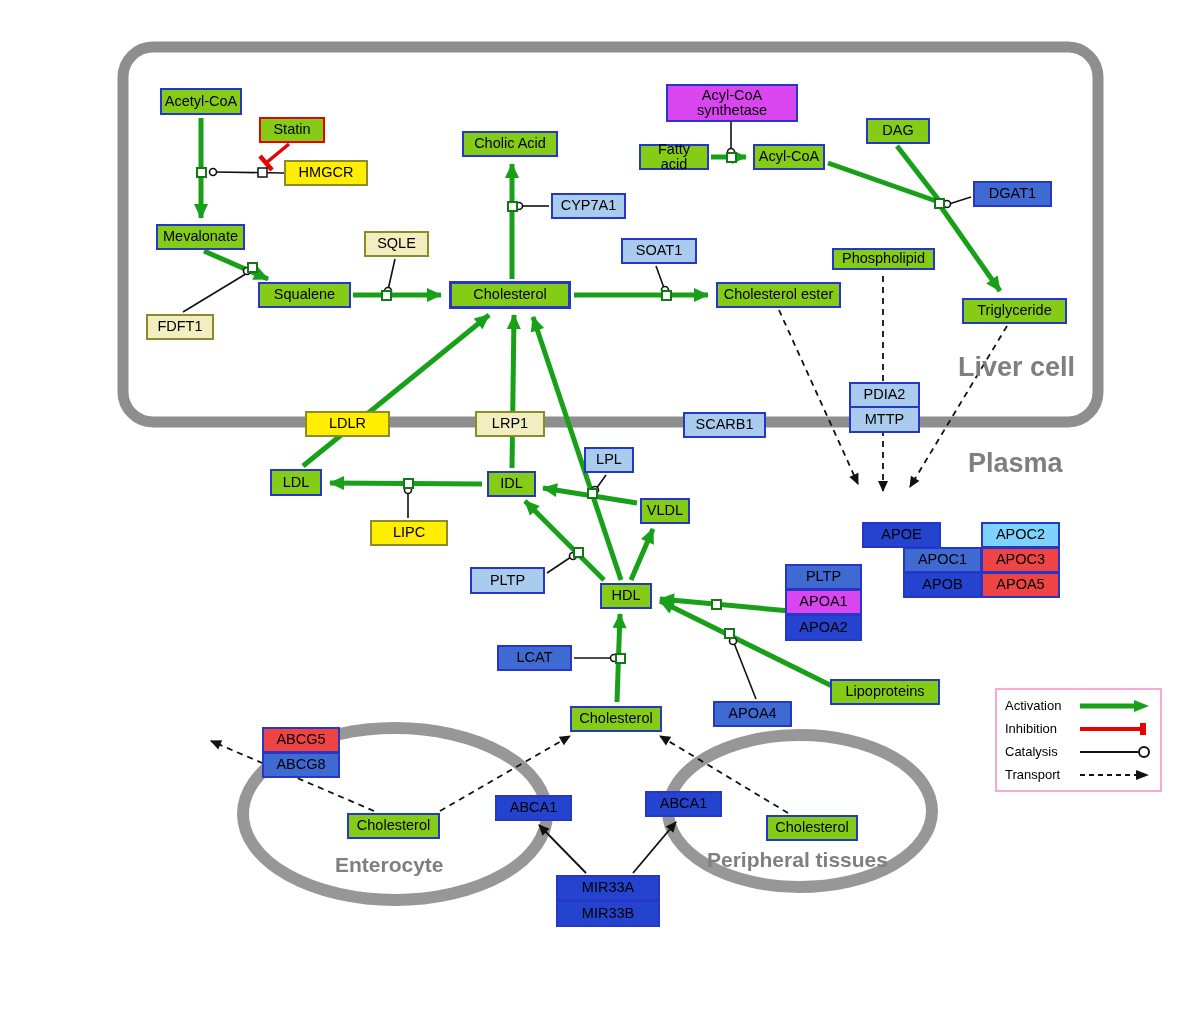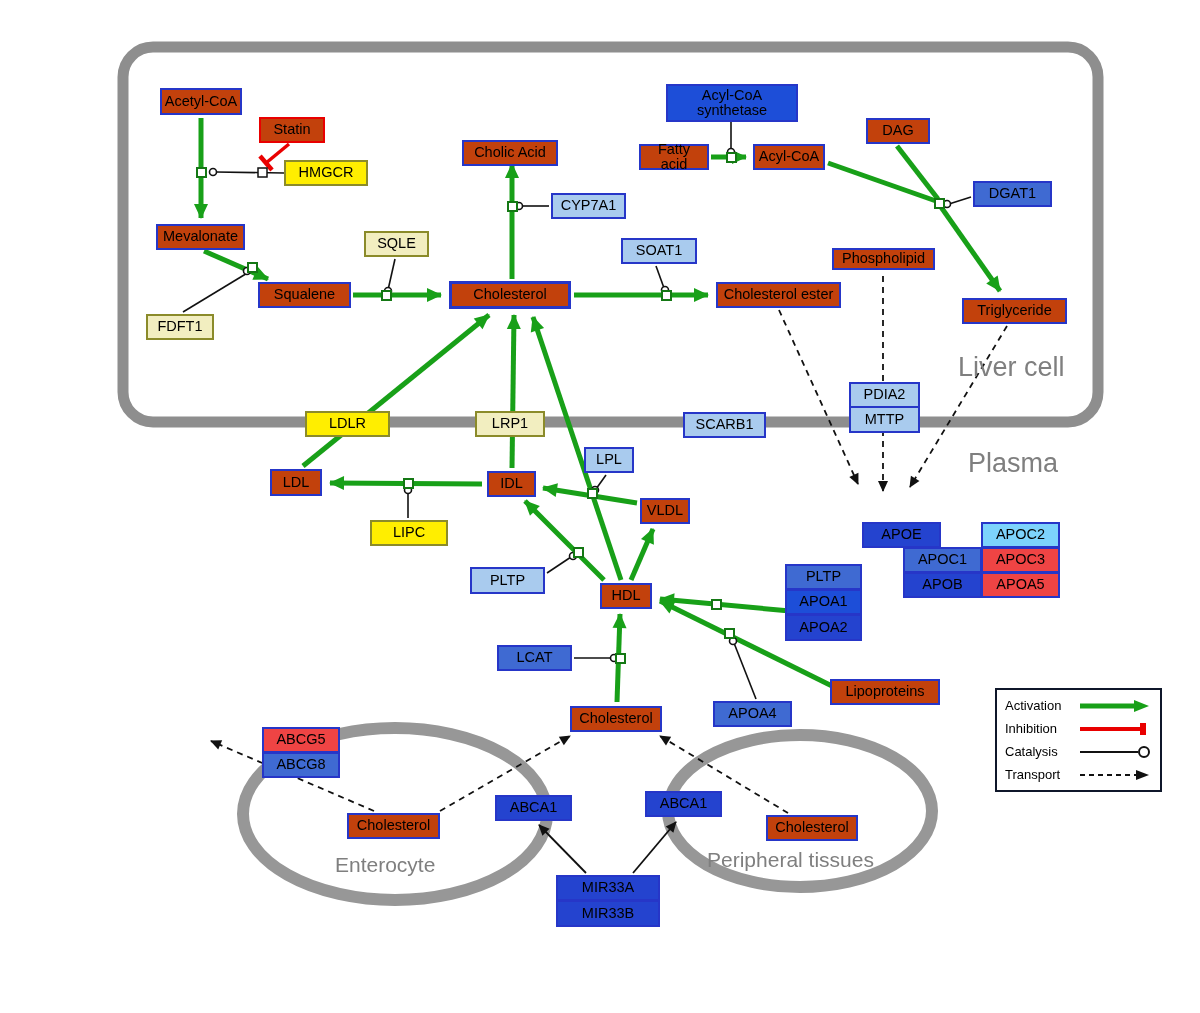--- a/index.html
+++ b/index.html
@@ -1,33 +1,33 @@
 <!DOCTYPE html>
 <html><head>
 <meta charset="utf-8">
 <style>
   html,body{margin:0;padding:0;background:#fff}
   #stage{position:relative;width:1200px;height:1013px;background:#fff;
          font-family:"Liberation Sans",sans-serif;overflow:hidden}
   svg.layer{position:absolute;left:0;top:0}
   .node{position:absolute;box-sizing:border-box;display:flex;align-items:center;justify-content:center;
-        text-align:center;font-size:14.5px;color:#000;background:#c2410c;border:2px solid #2636c8;
+        text-align:center;font-size:14.5px;color:#000;background:#84cc16;border:2px solid #2636c8;
         line-height:1.05;padding:1px 2px;white-space:normal}
   .thick{border-width:3px}
   .bl{background:#a9cbee}
   .b1{background:#7dd3fc}
-  .b2{background:#1d4ed8}
+  .b2{background:#d946ef}
   .b3{background:#3f6ad2}
   .b4{background:#ef4444}
   .b5{background:#2443cf}
   .yellow{background:#ffee00;border-color:#8b8b2a}
   .pyellow{background:#f2eec0;border-color:#8b8b2a}
   .red-border{border-color:#e90000}
-  .region-label{position:absolute;font-weight:normal;color:#7f7f7f;white-space:nowrap}
-  .legend{position:absolute;left:995px;top:688px;width:167px;height:104px;border:2px solid #0f172a;
+  .region-label{position:absolute;font-weight:bold;color:#7f7f7f;white-space:nowrap}
+  .legend{position:absolute;left:995px;top:688px;width:167px;height:104px;border:2px solid #f9a8d4;
           background:#fff;display:flex;flex-direction:column;justify-content:space-around;
           padding:4px 8px;box-sizing:border-box}
   .lrow{display:flex;align-items:center;justify-content:space-between;font-size:13px;color:#000}
 </style>
 </head>
 <body>
 
 <div id="stage">
 
   <svg class="layer" width="1200" height="1013">
@@ -144,21 +144,21 @@
   <div class="region-label" style="left:707px;top:848px;font-size:21px">Peripheral tissues</div>
 
   <div class="node" style="left:160px;top:88px;width:82px;height:27px">Acetyl-CoA</div>
   <div class="node red-border" style="left:259px;top:117px;width:66px;height:26px">Statin</div>
   <div class="node yellow" style="left:284px;top:160px;width:84px;height:26px">HMGCR</div>
   <div class="node" style="left:156px;top:224px;width:89px;height:26px">Mevalonate</div>
   <div class="node pyellow" style="left:146px;top:314px;width:68px;height:26px">FDFT1</div>
   <div class="node" style="left:258px;top:282px;width:93px;height:26px">Squalene</div>
   <div class="node pyellow" style="left:364px;top:231px;width:65px;height:26px">SQLE</div>
   <div class="node thick" style="left:449px;top:281px;width:122px;height:28px">Cholesterol</div>
-  <div class="node" style="left:462px;top:140px;width:96px;height:26px">Cholic Acid</div>
+  <div class="node" style="left:462px;top:131px;width:96px;height:26px">Cholic Acid</div>
   <div class="node bl" style="left:551px;top:193px;width:75px;height:26px">CYP7A1</div>
   <div class="node bl" style="left:621px;top:238px;width:76px;height:26px">SOAT1</div>
   <div class="node" style="left:716px;top:282px;width:125px;height:26px">Cholesterol ester</div>
   <div class="node b2" style="left:666px;top:84px;width:132px;height:38px">Acyl-CoA synthetase</div>
   <div class="node" style="left:639px;top:144px;width:70px;height:26px">Fatty acid</div>
   <div class="node" style="left:753px;top:144px;width:72px;height:26px">Acyl-CoA</div>
   <div class="node" style="left:866px;top:118px;width:64px;height:26px">DAG</div>
   <div class="node b3" style="left:973px;top:181px;width:79px;height:26px">DGAT1</div>
   <div class="node" style="left:832px;top:248px;width:103px;height:22px">Phospholipid</div>
   <div class="node" style="left:962px;top:298px;width:105px;height:26px">Triglyceride</div>

